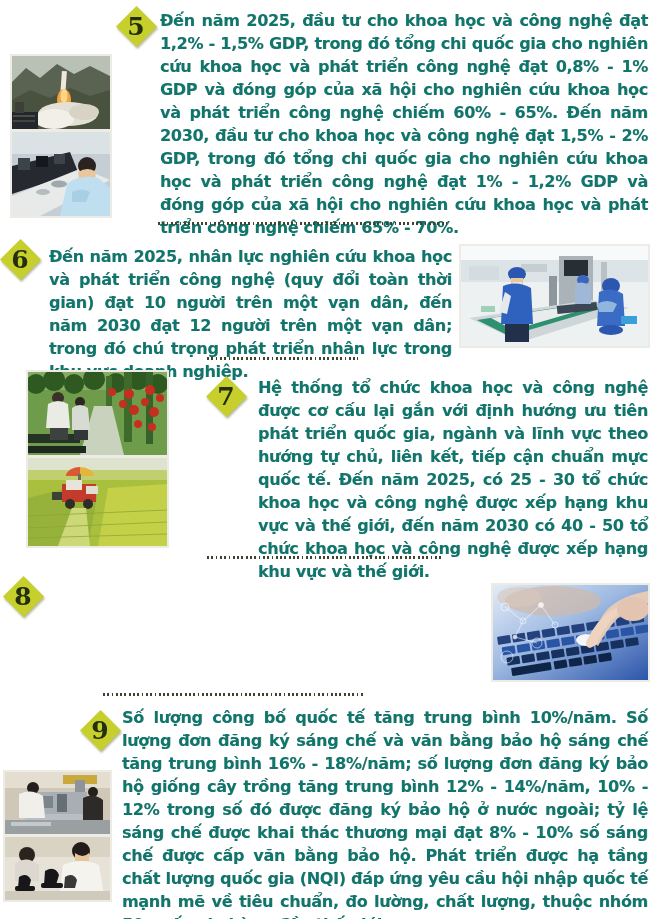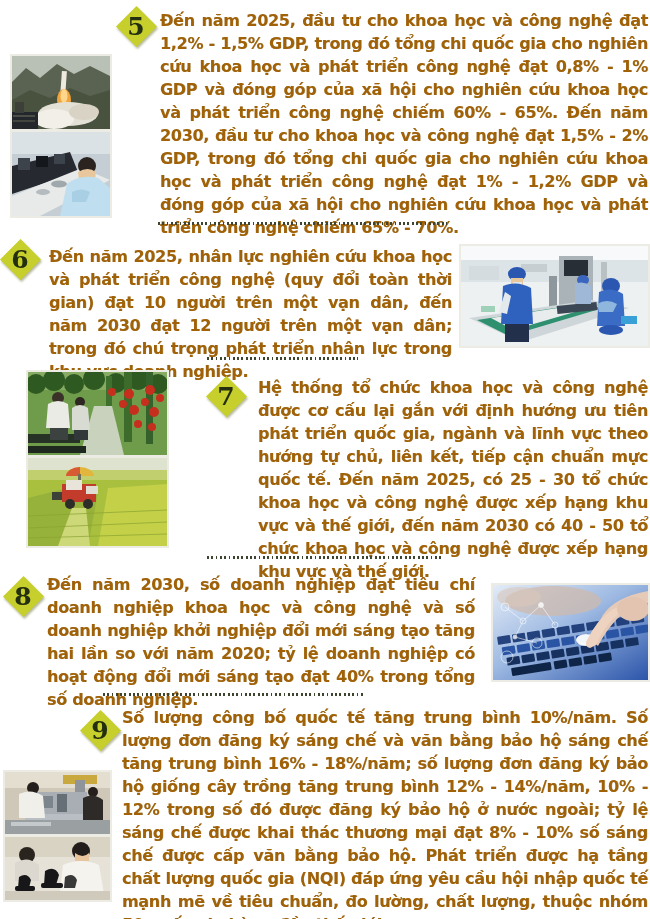--- a/index.html
+++ b/index.html
@@ -6,21 +6,21 @@
   .page{
     position:relative;width:650px;height:919px;background:#ffffff;
     overflow:hidden;
     font-family:"DejaVu Sans",sans-serif;
   }
   .txt{
     position:absolute;
     font-weight:bold;
     font-size:16px;line-height:23px;
     letter-spacing:-0.3px;
-    color:#a16207;
+    color:#0f766e;
     text-align:justify;
     text-shadow:0.4px 0.4px 0 rgba(62,68,30,0.30);
   }
   .badge{
     position:absolute;width:42px;height:42px;
     filter:drop-shadow(1.5px 2px 1px rgba(90,95,30,.45));
   }
   .badge .diamond{
     position:absolute;left:6.5px;top:6.5px;width:29px;height:29px;
     transform:rotate(45deg);
@@ -211,21 +211,20 @@
 
   <div class="txt" style="left:258px;top:376px;width:390px;">Hệ thống tổ chức khoa học và công nghệ được cơ cấu lại gắn với định hướng ưu tiên phát triển quốc gia, ngành và lĩnh vực theo hướng tự chủ, liên kết, tiếp cận chuẩn mực quốc tế. Đến năm 2025, có 25 - 30 tổ chức khoa học và công nghệ được xếp hạng khu vực và thế giới, đến năm 2030 có 40 - 50 tổ chức khoa học và công nghệ được xếp hạng khu vực và thế giới.</div>
 
   <div class="dots" style="left:207px;top:556px;width:236px;"></div>
 
   <div class="badge" style="left:2px;top:575px;">
     <div class="diamond"></div>
     <div class="num">8</div>
   </div>
 
-  <div class="txt" style="left:47px;top:573px;width:428px;">Đến năm 2030, số doanh nghiệp đạt tiêu chí doanh nghiệp khoa học và công nghệ và số doanh nghiệp khởi nghiệp đổi mới sáng tạo tăng hai lần so với năm 2020; tỷ lệ doanh nghiệp có hoạt động đổi mới sáng tạo đạt 40% trong tổng số doanh nghiệp.</div>
 
   <div class="photo" style="left:493px;top:585px;">
     <svg width="155" height="95" viewBox="0 0 155 95" preserveAspectRatio="none">
       <defs>
         <linearGradient id="kb" x1="0" y1="0" x2="1" y2="1">
           <stop offset="0" stop-color="#e3ebf6"></stop>
           <stop offset="0.45" stop-color="#9db9e2"></stop>
           <stop offset="1" stop-color="#2c55aa"></stop>
         </linearGradient>
       </defs>

